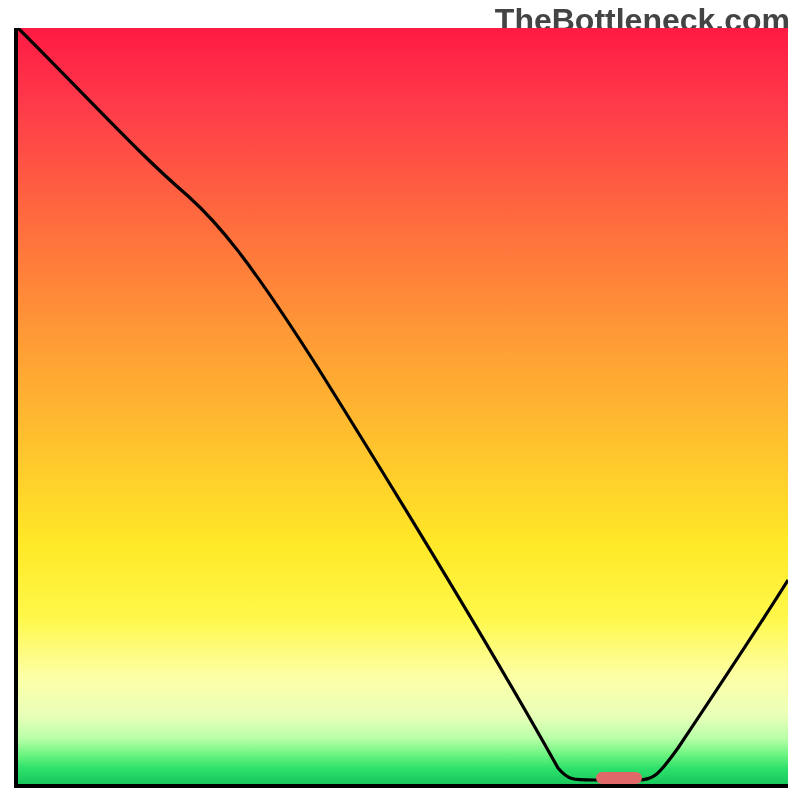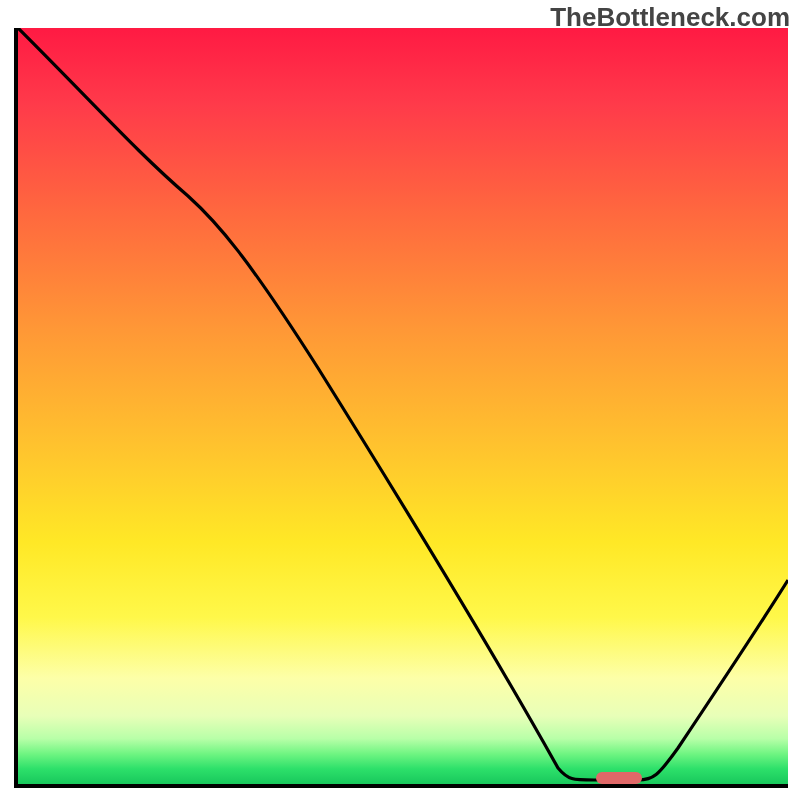--- a/index.html
+++ b/index.html
@@ -12,21 +12,21 @@
   }
   .chart-frame {
     position: relative;
     width: 800px;
     height: 800px;
   }
   .watermark {
     position: absolute;
     top: 2px;
     right: 10px;
-    font-size: 26px;
+    font-size: 32px;
     font-weight: bold;
     color: #444444;
     letter-spacing: 0px;
   }
   .plot-area {
     position: absolute;
     left: 14px;
     top: 28px;
     width: 774px;
     height: 760px;

